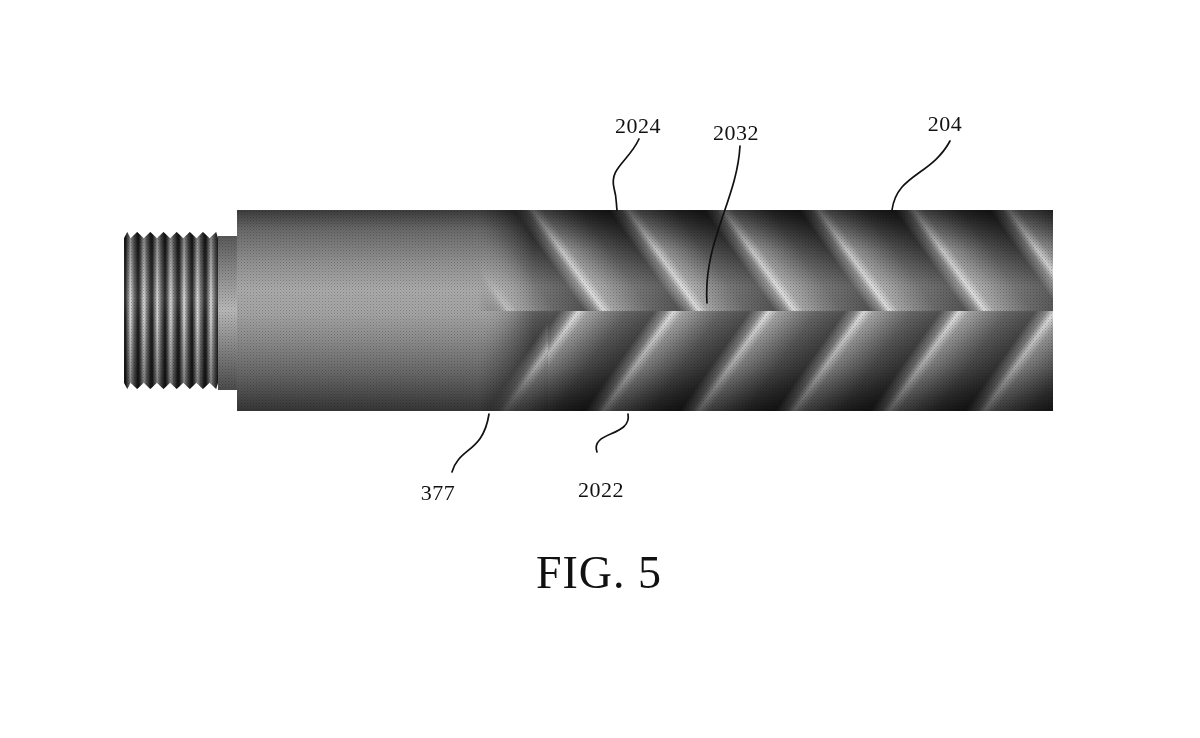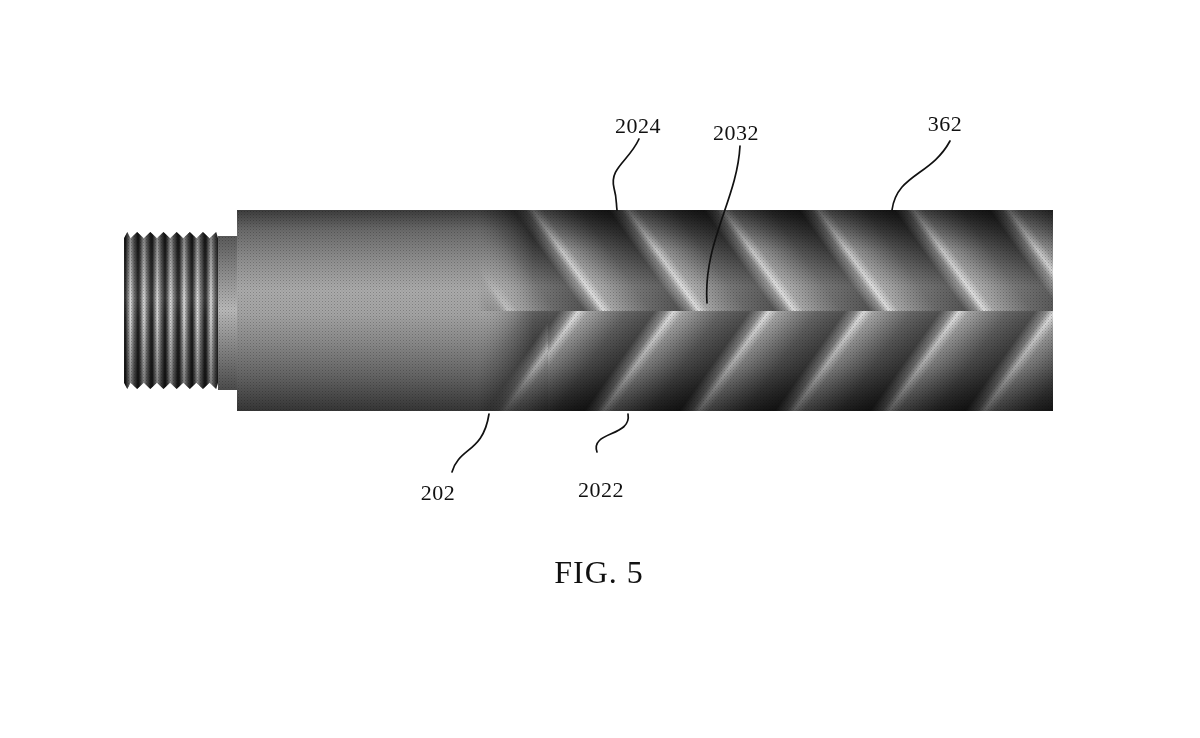--- a/index.html
+++ b/index.html
@@ -68,21 +68,21 @@
   }
   
   .leaders{position:absolute;left:0;top:0;width:1200px;height:738px;pointer-events:none;}
   .leaders path{fill:none;stroke:#111;stroke-width:1.7px;stroke-linecap:round;}
   .ref-label{
     position:absolute;transform:translate(-50%,-50%);
     font-size:22px;letter-spacing:.5px;white-space:nowrap;
   }
   .caption{
     position:absolute;left:599px;top:572px;transform:translate(-50%,-50%);
-    font-size:32px;letter-spacing:1px;white-space:nowrap;
+    font-size:46px;letter-spacing:1px;white-space:nowrap;
   }
 </style>
 </head>
 <body>
 
 <div class="stage">
 
   <div class="piece thread dotted"></div>
   <div class="piece shank dotted"></div>
   <div class="piece body dotted">
@@ -96,19 +96,19 @@
   <svg class="leaders" viewBox="0 0 1200 738">
     <path d="M639,139 C629,161 609,168 614,188 C617,199 616,203 617,210"></path>
     <path d="M740,146 C737,200 703,242 707,303"></path>
     <path d="M950,141 C931,176 897,174 892,210"></path>
     <path d="M452,472 C459,447 483,453 489,414"></path>
     <path d="M597,452 C590,431 632,437 628,414"></path>
   </svg>
 
   <span class="ref-label" style="left:638px;top:126px">2024</span>
   <span class="ref-label" style="left:736px;top:133px">2032</span>
-  <span class="ref-label" style="left:945px;top:124px">362</span>
-  <span class="ref-label" style="left:438px;top:493px">202</span>
+  <span class="ref-label" style="left:945px;top:124px">204</span>
+  <span class="ref-label" style="left:438px;top:493px">377</span>
   <span class="ref-label" style="left:601px;top:490px">2022</span>
 
   <div class="caption">FIG. 5</div>
 
 </div>
 
 </body></html>

